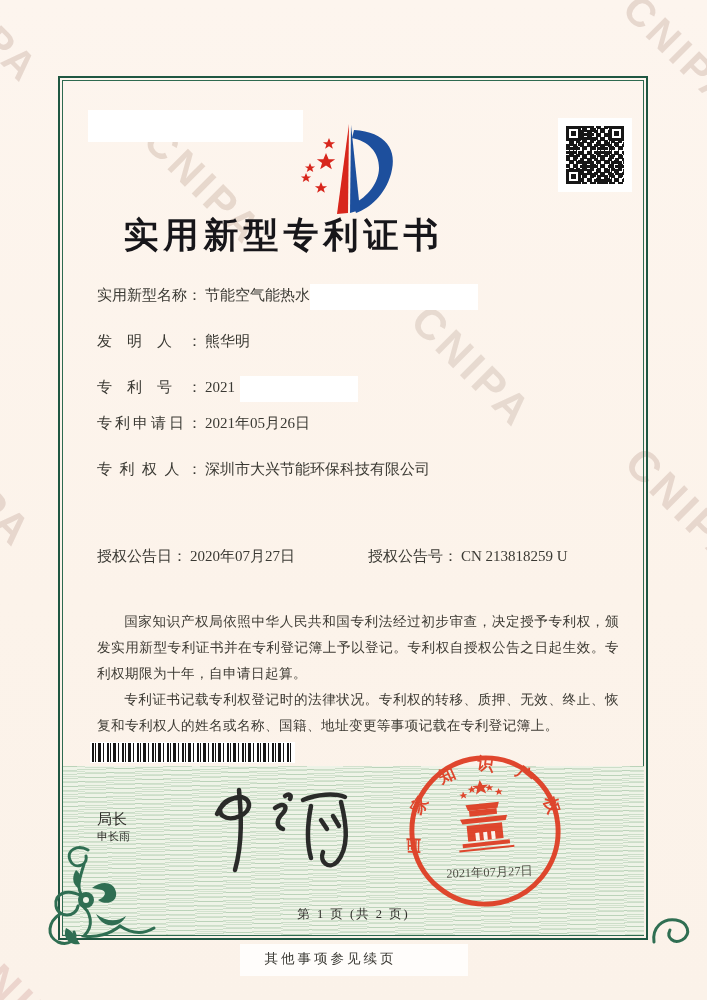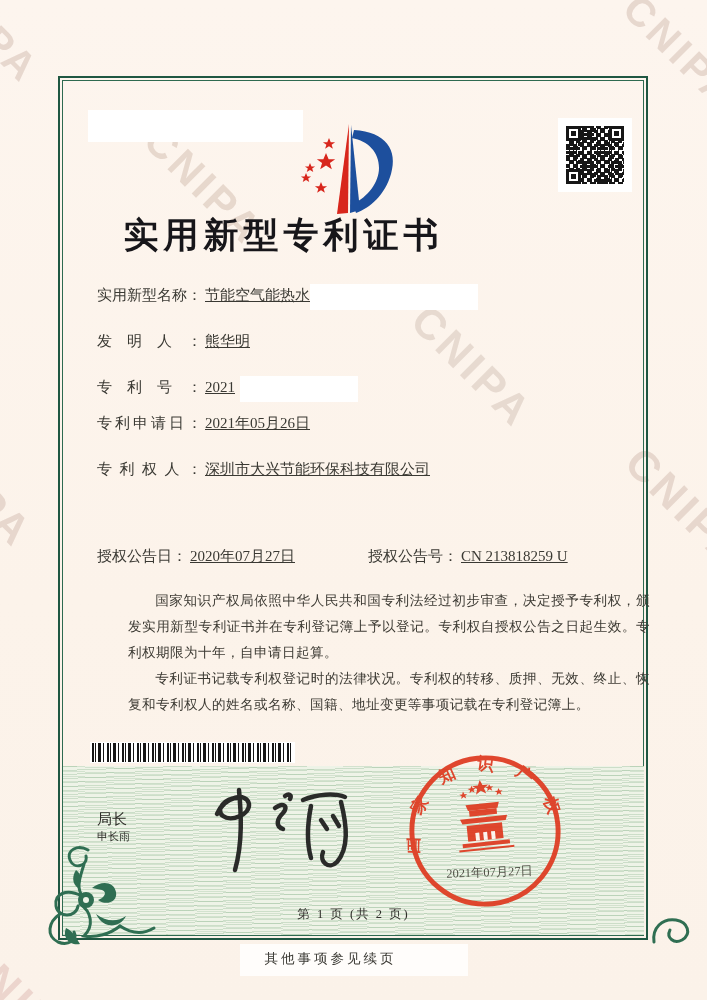--- a/index.html
+++ b/index.html
@@ -38,28 +38,28 @@
       conic-gradient(#161616 25%,rgba(0,0,0,0) 0 50%,#161616 0 75%,rgba(0,0,0,0) 0) 0 0/7px 7px,
       conic-gradient(#161616 25%,rgba(0,0,0,0) 0 50%,#161616 0 75%,rgba(0,0,0,0) 0) 3px 2px/9px 9px;}
   .qf{position:absolute;width:15px;height:15px;border:3px solid #161616;box-sizing:border-box;background:#fff;}
   .qf::after{content:"";position:absolute;inset:2px;background:#161616;}
   .qf.tl{left:8px;top:8px}.qf.tr{right:8px;top:8px}.qf.bl{left:8px;bottom:8px}
   .title{position:absolute;left:0;top:212px;width:567px;text-align:center;
          font-size:35px;font-weight:600;letter-spacing:5px;color:#17161a;}
   
   .row{position:absolute;left:97px;font-size:15px;white-space:nowrap;color:#3a3933;}
   .lab{display:inline-block;width:105px;text-align:justify;text-align-last:justify;}
-  .val{margin-left:3px;text-decoration:underline;}
+  .val{margin-left:3px;}
   .r1{top:286px}.r2{top:332px}.r3{top:378px}.r4{top:414px}.r5{top:460px}.r6{top:506px}.r7{top:547px}
   .pair2{position:absolute;left:271px;top:0;}
   .redact{position:absolute;background:#fff;}
   .rd-name{left:310px;top:284px;width:168px;height:26px;}
   .rd-pat{left:240px;top:376px;width:118px;height:26px;}
   
-  .body-text{position:absolute;left:97px;top:588px;width:522px;margin-left:31px;}
+  .body-text{position:absolute;left:97px;top:609px;width:522px;}
   .body-text p{margin:0;text-indent:2em;text-align:justify;font-size:13.6px;
                line-height:26px;letter-spacing:.4px;color:#3c3a33;}
   
   .barcode{position:absolute;left:90px;top:742px;width:205px;height:21px;background:#fff;padding:1px 2px;box-sizing:border-box;}
   .bars{width:100%;height:100%;
     background:repeating-linear-gradient(90deg,#141414 0 2px,#fff 2px 3px,#141414 3px 4px,#fff 4px 6px,#141414 6px 9px,#fff 9px 11px,#141414 11px 12px,#fff 12px 15px);}
   .dir-t{position:absolute;left:97px;top:810px;font-size:15px;color:#2c2b27;}
   .dir-n{position:absolute;left:97px;top:829px;font-size:11px;color:#2c2b27;}
   .sig{position:absolute;left:203px;top:786px;}
   .seal{position:absolute;left:406px;top:752px;width:158px;height:158px;transform:rotate(-6deg);}

